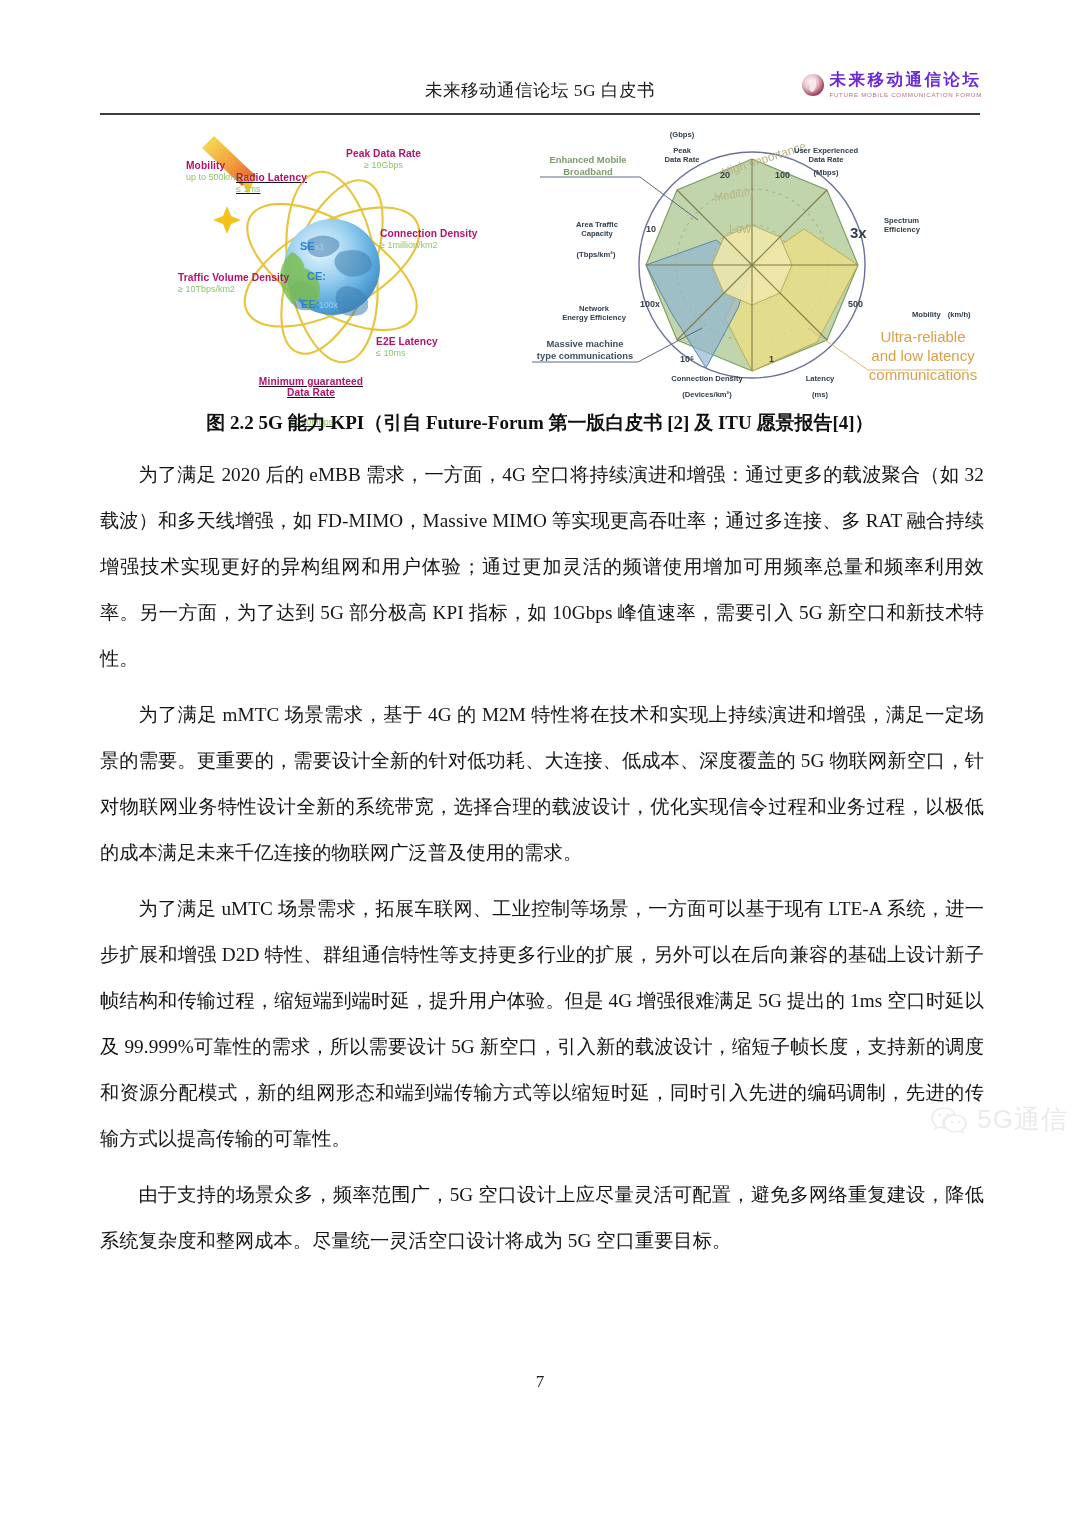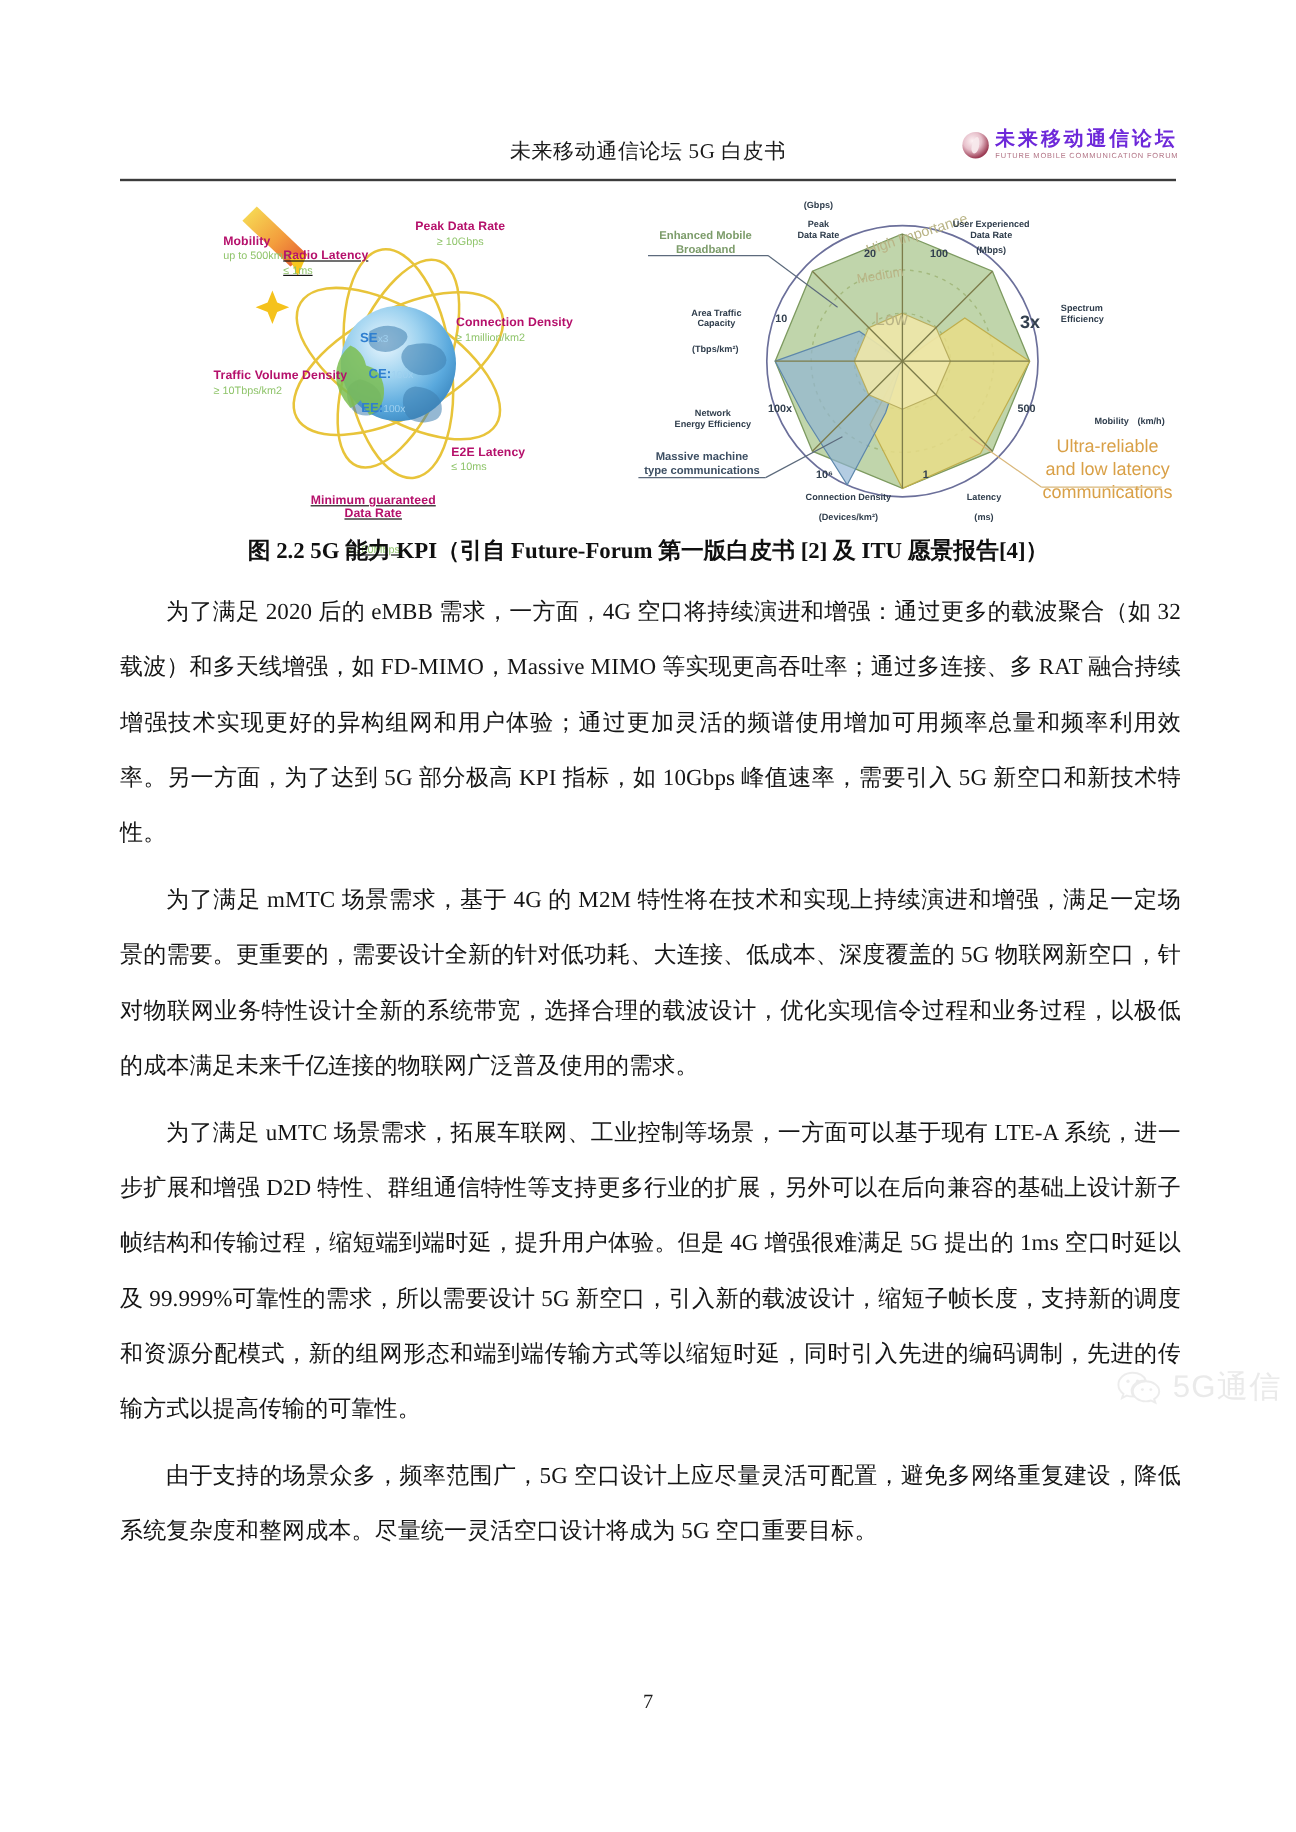--- a/index.html
+++ b/index.html
@@ -1,21 +1,21 @@
 <!DOCTYPE html>
 <html><head>
 <meta charset="utf-8">
 <style>
   html,body{margin:0;padding:0;background:#ffffff;}
   body{
     width:1080px;height:1527px;position:relative;overflow:hidden;
     font-family:"Liberation Serif","DejaVu Serif",serif;
     color:#141414;
   }
-  .page{position:absolute;left:0;top:0;width:1080px;height:1155px;margin-top:36px;}
+  .page{position:absolute;left:0;top:0;width:1080px;height:1155px;}
 
   
   .hdr{position:absolute;left:100px;top:72px;width:880px;height:46px;}
   .hdr-title{
     position:absolute;left:0;top:6px;width:880px;text-align:center;
     font-size:17.5px;letter-spacing:.5px;color:#1b1b1b;
     font-family:"Liberation Serif","DejaVu Serif",serif;
   }
   .hdr-logo{position:absolute;right:-2px;top:0px;display:flex;align-items:center;gap:5px;}
   .logo-mark{
@@ -239,21 +239,21 @@
           <line x1="118" y1="230" x2="182" y2="196"></line>
         </g>
         <g stroke="#d9b77a" stroke-width="1" fill="none">
           <line x1="448" y1="238" x2="348" y2="238"></line>
           <line x1="348" y1="238" x2="288" y2="196"></line>
         </g>
       </svg>
 
       <div class="ringtxt" style="left:200px;top:20px;font-size:12px;transform:rotate(-18deg);">High Importance</div>
       <div class="ringtxt" style="left:194px;top:56px;font-size:11px;transform:rotate(-10deg);">Medium</div>
-      <div class="ringtxt" style="left:209px;top:90px;font-size:15px;">Low</div>
+      <div class="ringtxt" style="left:209px;top:90px;font-size:12px;">Low</div>
 
       <div class="rl ctr" style="left:124px;top:14px;width:76px;white-space:pre-line;">Peak
 Data Rate</div>
       <div class="rl ctr unit" style="left:124px;top:-2px;width:76px;">(Gbps)</div>
 
       <div class="rl ctr" style="left:250px;top:14px;width:112px;white-space:pre-line;">User Experienced
 Data Rate</div>
       <div class="rl ctr unit" style="left:250px;top:36px;width:112px;">(Mbps)</div>
 
       <div class="rl" style="left:364px;top:84px;white-space:pre-line;">Spectrum

